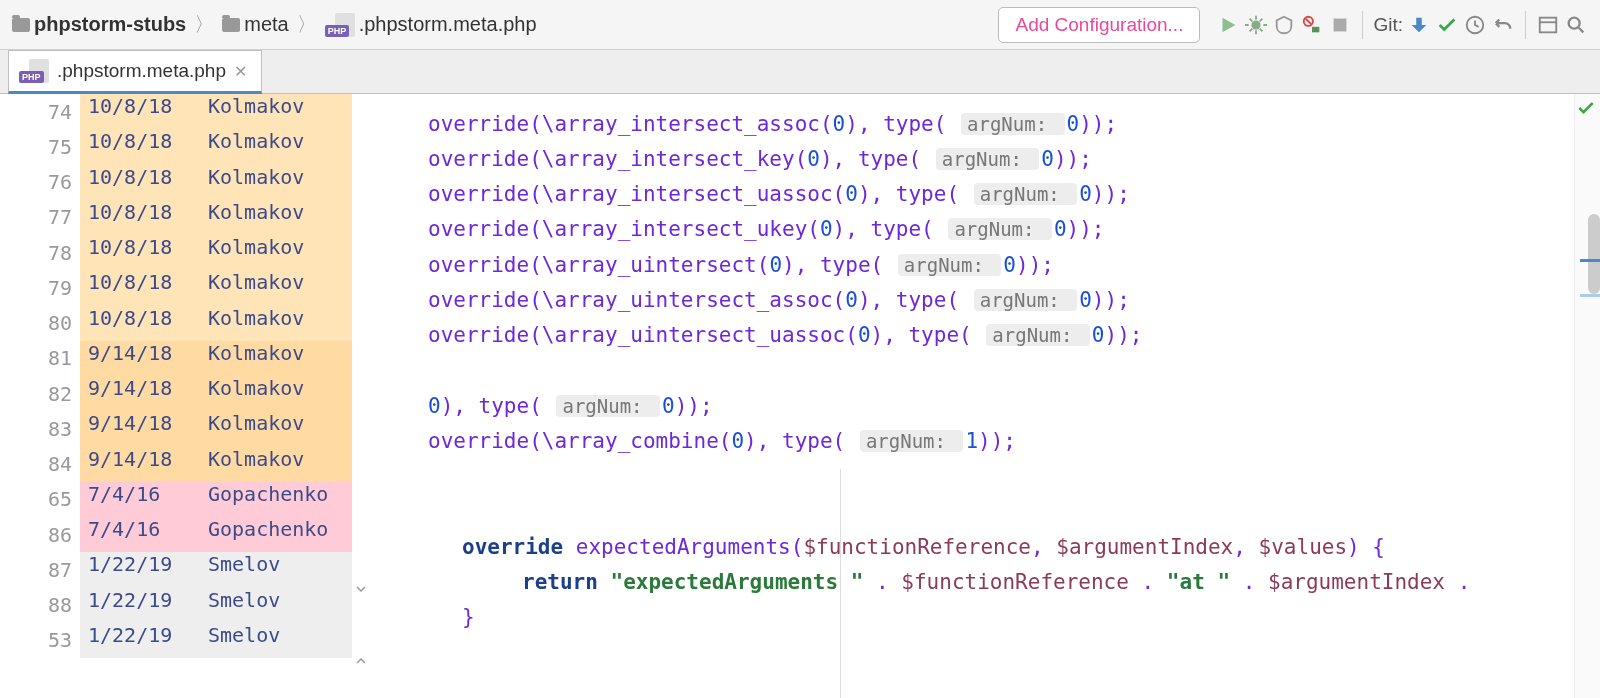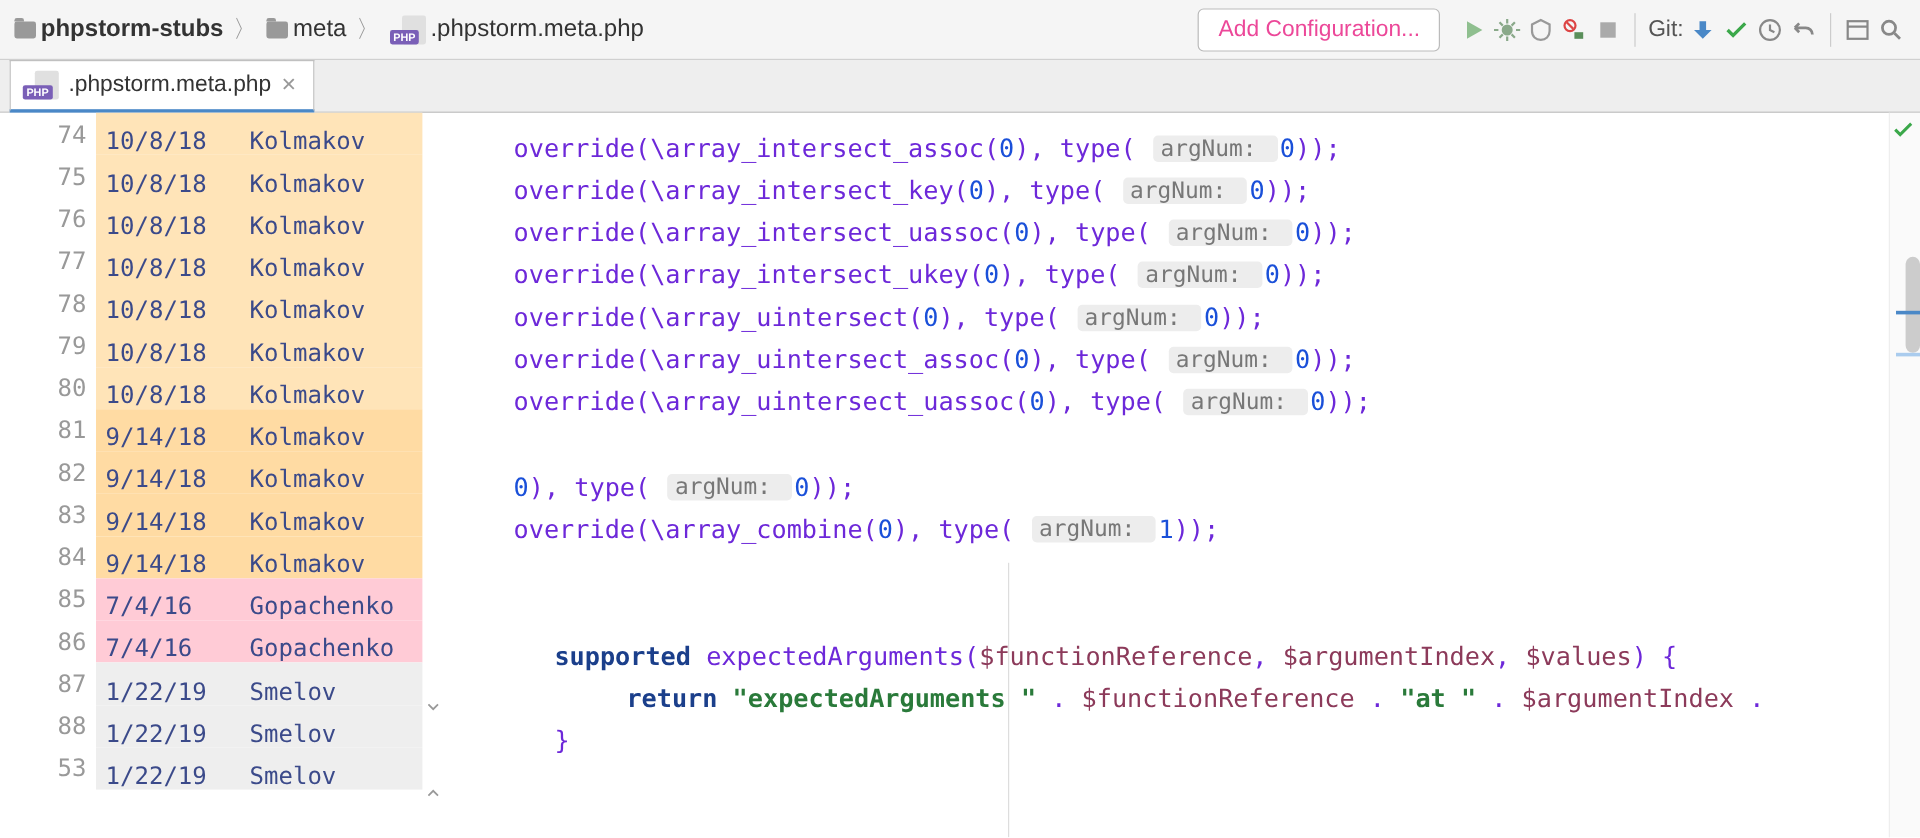--- a/index.html
+++ b/index.html
@@ -159,21 +159,21 @@
   text-align: right;
   padding-right: 8px;
   color: #999;
 }
 .blame {
   flex: 1;
   display: flex;
   gap: 16px;
   padding: 0 8px;
   height: 100%;
-  align-items: flex-end;
+  align-items: flex-start;
 }
 .blame-date { width: 104px; color: #3b4a8a; }
 .blame-author { color: #3b4a8a; }
 .bg-orange { background: #ffe4b8; }
 .bg-orange2 { background: #ffdba3; }
 .bg-pink { background: #ffcbd6; }
 .bg-grey { background: #eeeeee; }
 
 .fold-gutter {
   width: 20px;
@@ -449,21 +449,21 @@
     </span>
         </div>
         <div class="gutter-row">
     <span class="line-no">84</span>
     <span class="blame bg-orange2">
       <span class="blame-date">9/14/18</span>
       <span class="blame-author">Kolmakov</span>
     </span>
         </div>
         <div class="gutter-row">
-    <span class="line-no">85</span>
+    <span class="line-no">65</span>
     <span class="blame bg-pink">
       <span class="blame-date">7/4/16</span>
       <span class="blame-author">Gopachenko</span>
     </span>
         </div>
         <div class="gutter-row">
     <span class="line-no">86</span>
     <span class="blame bg-pink">
       <span class="blame-date">7/4/16</span>
       <span class="blame-author">Gopachenko</span>
@@ -512,21 +512,21 @@
         <div class="code-line"><span class="tok-fn">override(\array_intersect_uassoc(</span><span class="tok-num">0</span><span class="tok-fn">), type( </span><span class="tok-hint">argNum: </span><span class="tok-num">0</span><span class="tok-fn">));</span></div>
         <div class="code-line"><span class="tok-fn">override(\array_intersect_ukey(</span><span class="tok-num">0</span><span class="tok-fn">), type( </span><span class="tok-hint">argNum: </span><span class="tok-num">0</span><span class="tok-fn">));</span></div>
         <div class="code-line"><span class="tok-fn">override(\array_uintersect(</span><span class="tok-num">0</span><span class="tok-fn">), type( </span><span class="tok-hint">argNum: </span><span class="tok-num">0</span><span class="tok-fn">));</span></div>
         <div class="code-line"><span class="tok-fn">override(\array_uintersect_assoc(</span><span class="tok-num">0</span><span class="tok-fn">), type( </span><span class="tok-hint">argNum: </span><span class="tok-num">0</span><span class="tok-fn">));</span></div>
         <div class="code-line"><span class="tok-fn">override(\array_uintersect_uassoc(</span><span class="tok-num">0</span><span class="tok-fn">), type( </span><span class="tok-hint">argNum: </span><span class="tok-num">0</span><span class="tok-fn">));</span></div>
         <div class="code-line"></div>
         <div class="code-line"><span class="tok-num">0</span><span class="tok-fn">), type( </span><span class="tok-hint">argNum: </span><span class="tok-num">0</span><span class="tok-fn">));</span></div>
         <div class="code-line"><span class="tok-fn">override(\array_combine(</span><span class="tok-num">0</span><span class="tok-fn">), type( </span><span class="tok-hint">argNum: </span><span class="tok-num">1</span><span class="tok-fn">));</span></div>
         <div class="code-line"></div>
         <div class="code-line"></div>
-        <div class="code-line indent2"><span class="tok-kw">supported</span><span class="tok-fn"> expectedArguments(</span><span class="tok-var">$functionReference</span><span class="tok-fn">, </span><span class="tok-var">$argumentIndex</span><span class="tok-fn">, </span><span class="tok-var">$values</span><span class="tok-fn">) {</span></div>
+        <div class="code-line indent2"><span class="tok-kw">override</span><span class="tok-fn"> expectedArguments(</span><span class="tok-var">$functionReference</span><span class="tok-fn">, </span><span class="tok-var">$argumentIndex</span><span class="tok-fn">, </span><span class="tok-var">$values</span><span class="tok-fn">) {</span></div>
         <div class="code-line indent4"><span class="tok-kw">return</span><span class="tok-fn"> </span><span class="tok-str">"expectedArguments "</span><span class="tok-fn"> . </span><span class="tok-var">$functionReference</span><span class="tok-fn"> . </span><span class="tok-str">"at "</span><span class="tok-fn"> . </span><span class="tok-var">$argumentIndex</span><span class="tok-fn"> .</span></div>
         <div class="code-line indent2"><span class="tok-fn">}</span></div>
       </div>
     <div class="line-guide"></div>
   </div>
   <div class="right-gutter">
     <span class="check-icon">
       <svg width="20" height="20" viewBox="0 0 24 24" fill="none" stroke="#3ba84a" stroke-width="3">
           <path d="M4 12l5 5L20 6"></path>
         </svg>

